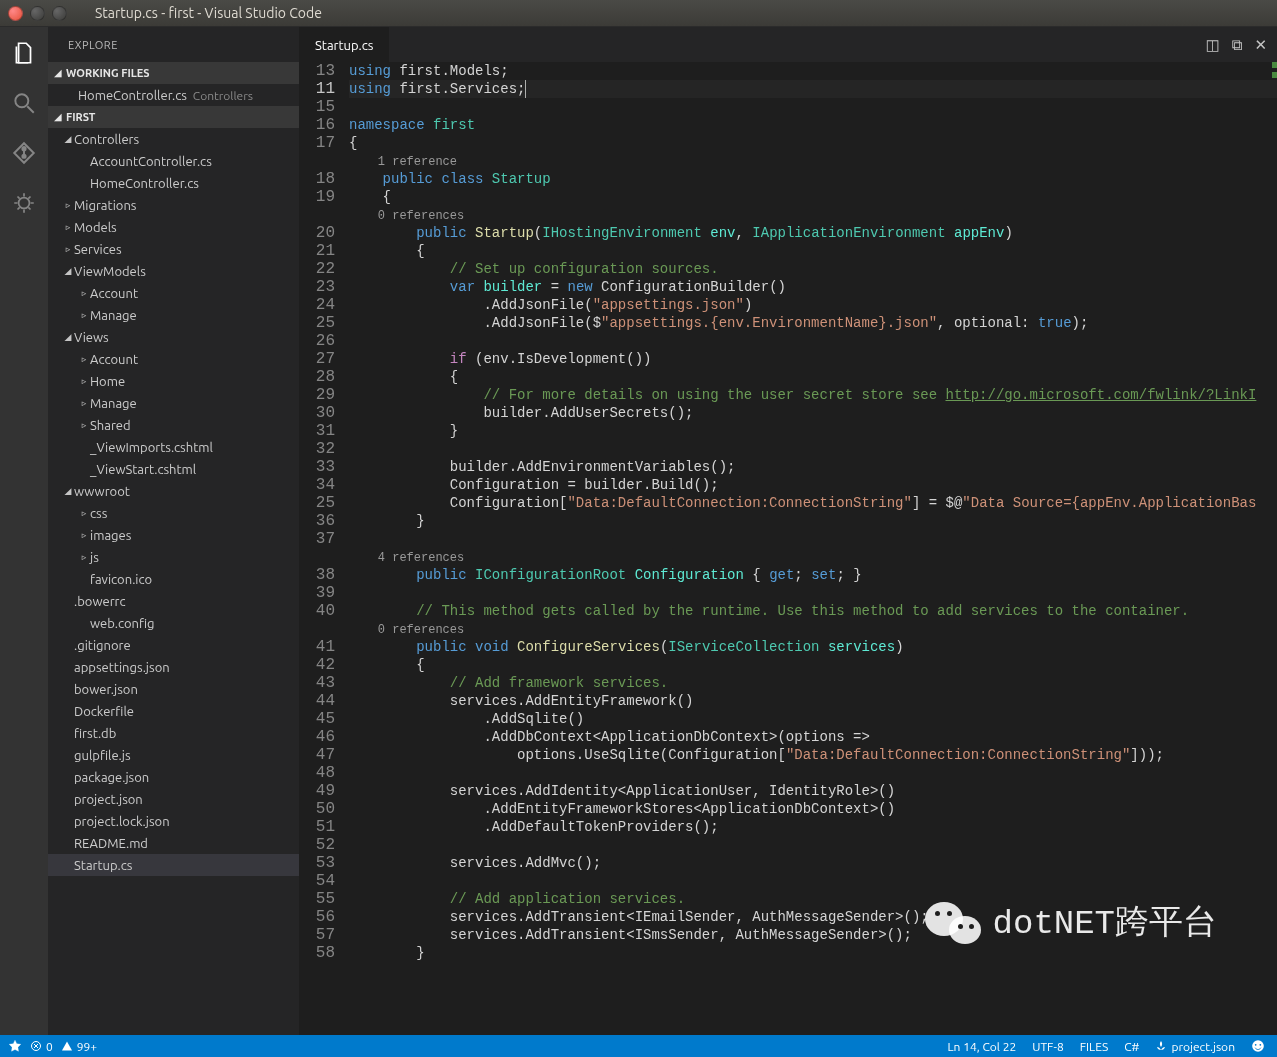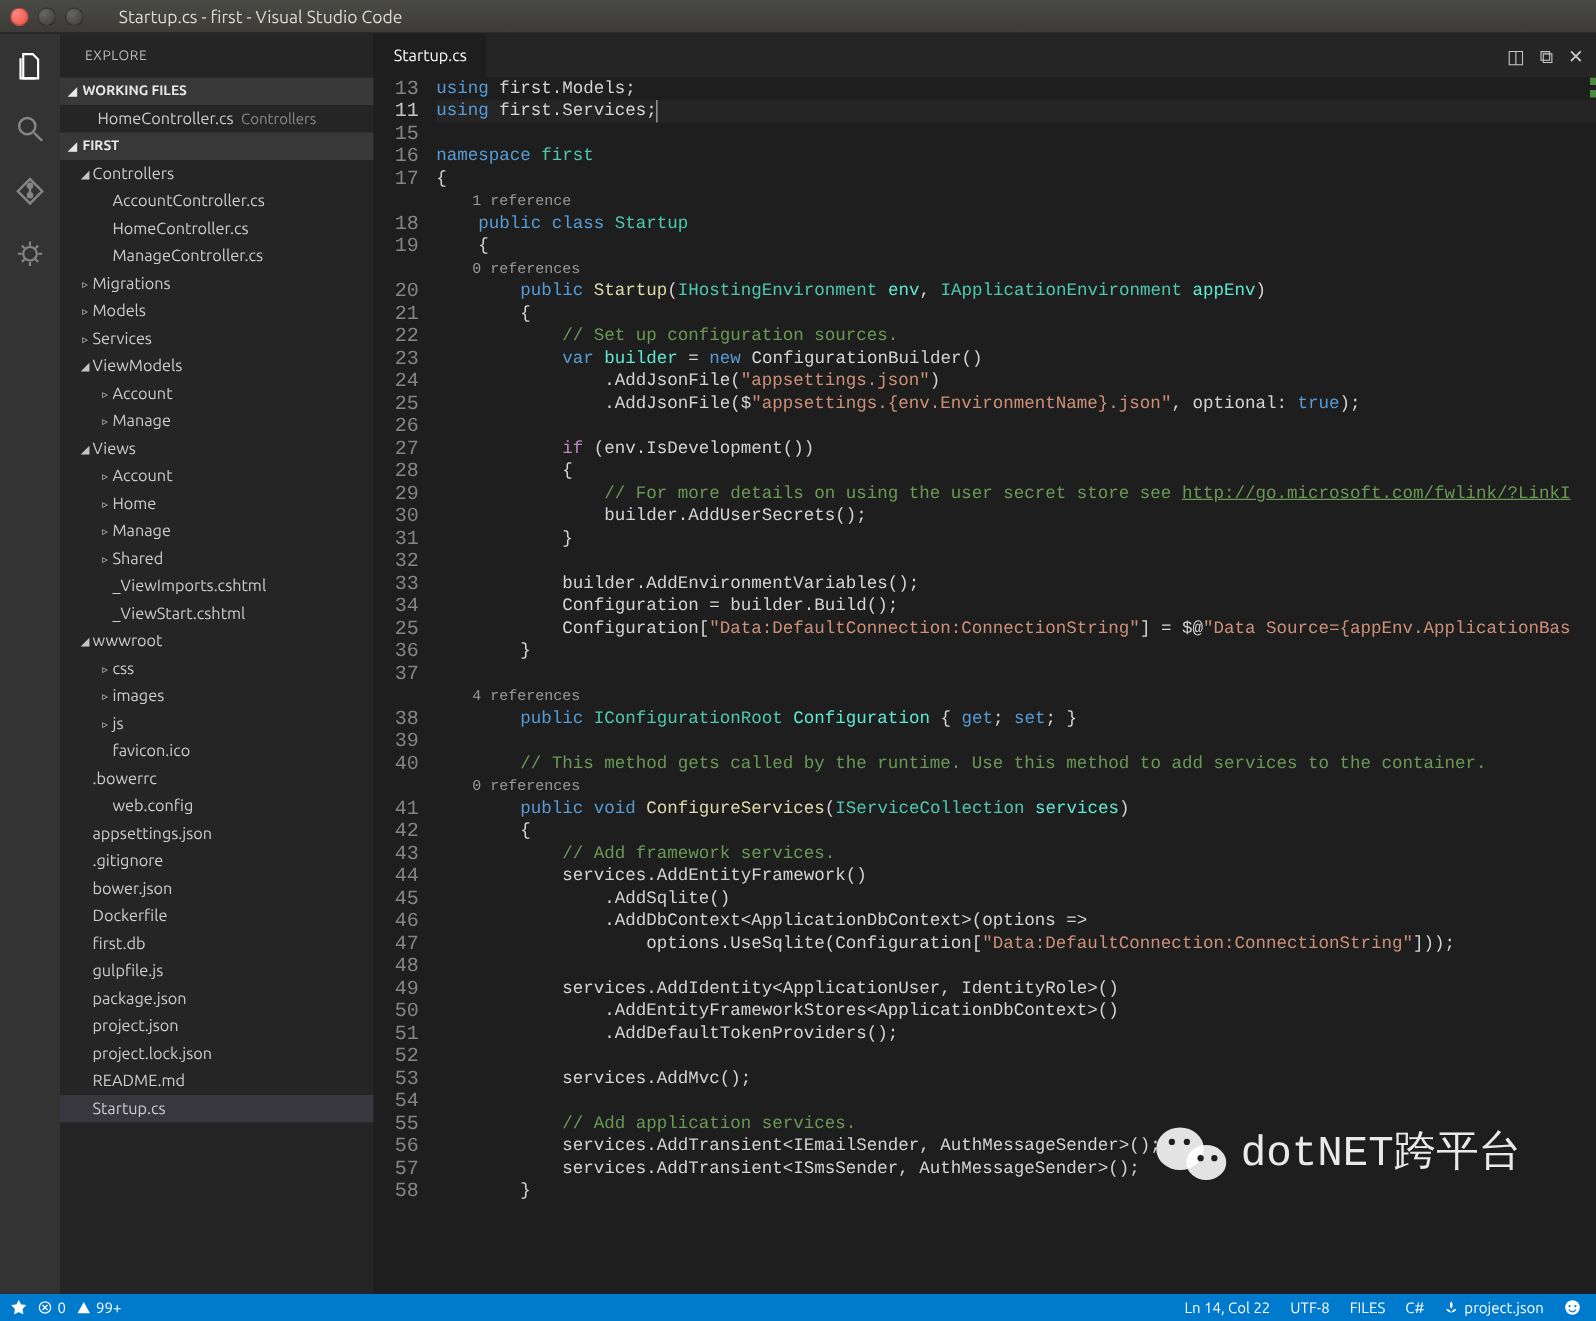--- a/index.html
+++ b/index.html
@@ -156,24 +156,20 @@
           <span class="label">Controllers</span>
         </div>
         <div class="tree-item pl-2">
           <span class="twisty"></span>
           <span class="label">AccountController.cs</span>
         </div>
         <div class="tree-item pl-2">
           <span class="twisty"></span>
           <span class="label">HomeController.cs</span>
         </div>
-        <div class="tree-item pl-2">
-          <span class="twisty"></span>
-          <span class="label">ManageController.cs</span>
-        </div>
         <div class="tree-item pl-1">
           <span class="twisty">▹</span>
           <span class="label">Migrations</span>
         </div>
         <div class="tree-item pl-1">
           <span class="twisty">▹</span>
           <span class="label">Models</span>
         </div>
         <div class="tree-item pl-1">
           <span class="twisty">▹</span>
@@ -242,25 +238,25 @@
         <div class="tree-item pl-1">
           <span class="twisty"></span>
           <span class="label">.bowerrc</span>
         </div>
         <div class="tree-item pl-2">
           <span class="twisty"></span>
           <span class="label">web.config</span>
         </div>
         <div class="tree-item pl-1">
           <span class="twisty"></span>
+          <span class="label">.gitignore</span>
+        </div>
+        <div class="tree-item pl-1">
+          <span class="twisty"></span>
           <span class="label">appsettings.json</span>
-        </div>
-        <div class="tree-item pl-1">
-          <span class="twisty"></span>
-          <span class="label">.gitignore</span>
         </div>
         <div class="tree-item pl-1">
           <span class="twisty"></span>
           <span class="label">bower.json</span>
         </div>
         <div class="tree-item pl-1">
           <span class="twisty"></span>
           <span class="label">Dockerfile</span>
         </div>
         <div class="tree-item pl-1">

